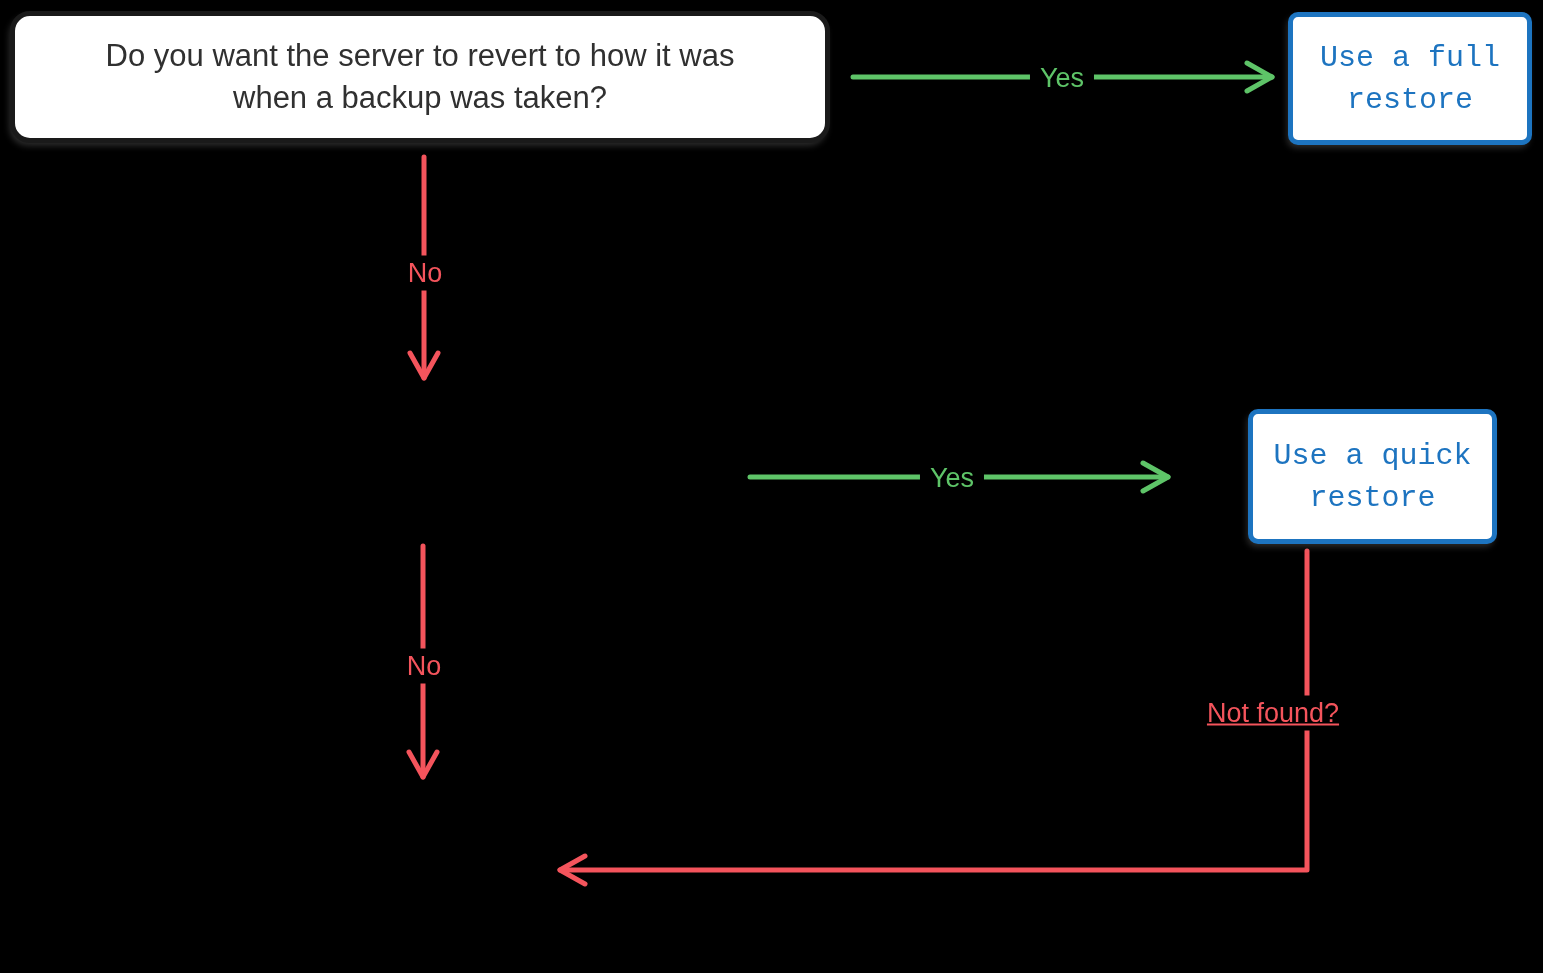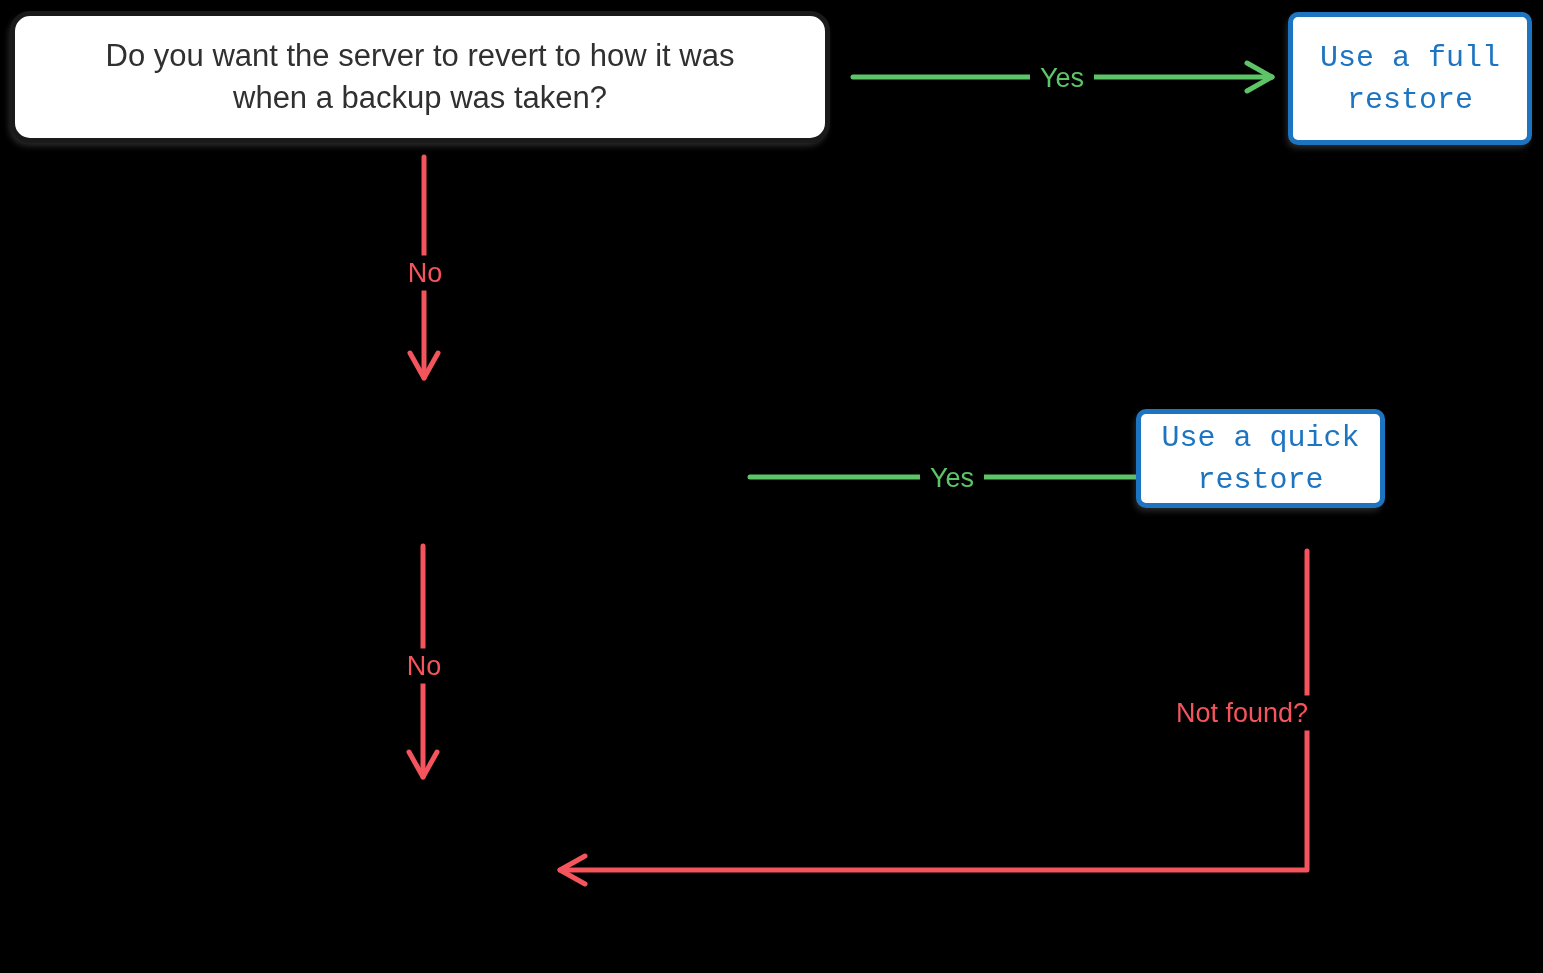--- a/index.html
+++ b/index.html
@@ -43,40 +43,40 @@
   .action {
     border: 5px solid var(--blue);
     border-radius: 10px;
     color: var(--blue);
     font-size: 30px; line-height: 42px; font-family: Liberation Mono, monospace;
   }
 
   #node-question-revert { left: 10px;   top: 11px;  width: 820px; height: 132px; }
   #node-question-path   { left: 122px;  top: 414px; width: 598px; height: 123px; }
   #node-full-restore    { left: 1288px; top: 12px;  width: 244px; height: 133px; }
-  #node-quick-restore   { left: 1136px; top: 409px; width: 249px; height: 99px; }
+  #node-quick-restore   { left: 1248px; top: 409px; width: 249px; height: 135px; }
   #node-mount           { left: 302px;  top: 787px; width: 244px; height: 174px;
                           font-size: 29px; line-height: 41px; }
 
   .edge-label {
     position: absolute;
     transform: translate(-50%, -50%);
     background: var(--background);
     padding: 2px 10px;
     font-size: 27px;
     white-space: nowrap;
   }
   .edge-label.green { color: var(--green); }
   .edge-label.red { color: var(--red); }
 
   #label-yes-1 { left: 1062px; top: 78px; }
   #label-yes-2 { left: 952px;  top: 478px; }
   #label-no-1  { left: 425px;  top: 273px; }
   #label-no-2  { left: 424px;  top: 666px; }
-  #label-not-found { left: 1242px; top: 713px; }
+  #label-not-found { left: 1273px; top: 713px; text-decoration: underline; }
 </style>
 </head>
 <body>
 
 <div class="canvas">
 
   <svg class="edges" width="1543" height="973" viewBox="0 0 1543 973" aria-hidden="true">
     <g class="edge green">
       <line x1="853" y1="77" x2="1272" y2="77"></line>
       <polyline points="1247,63 1272,77 1247,91"></polyline>

